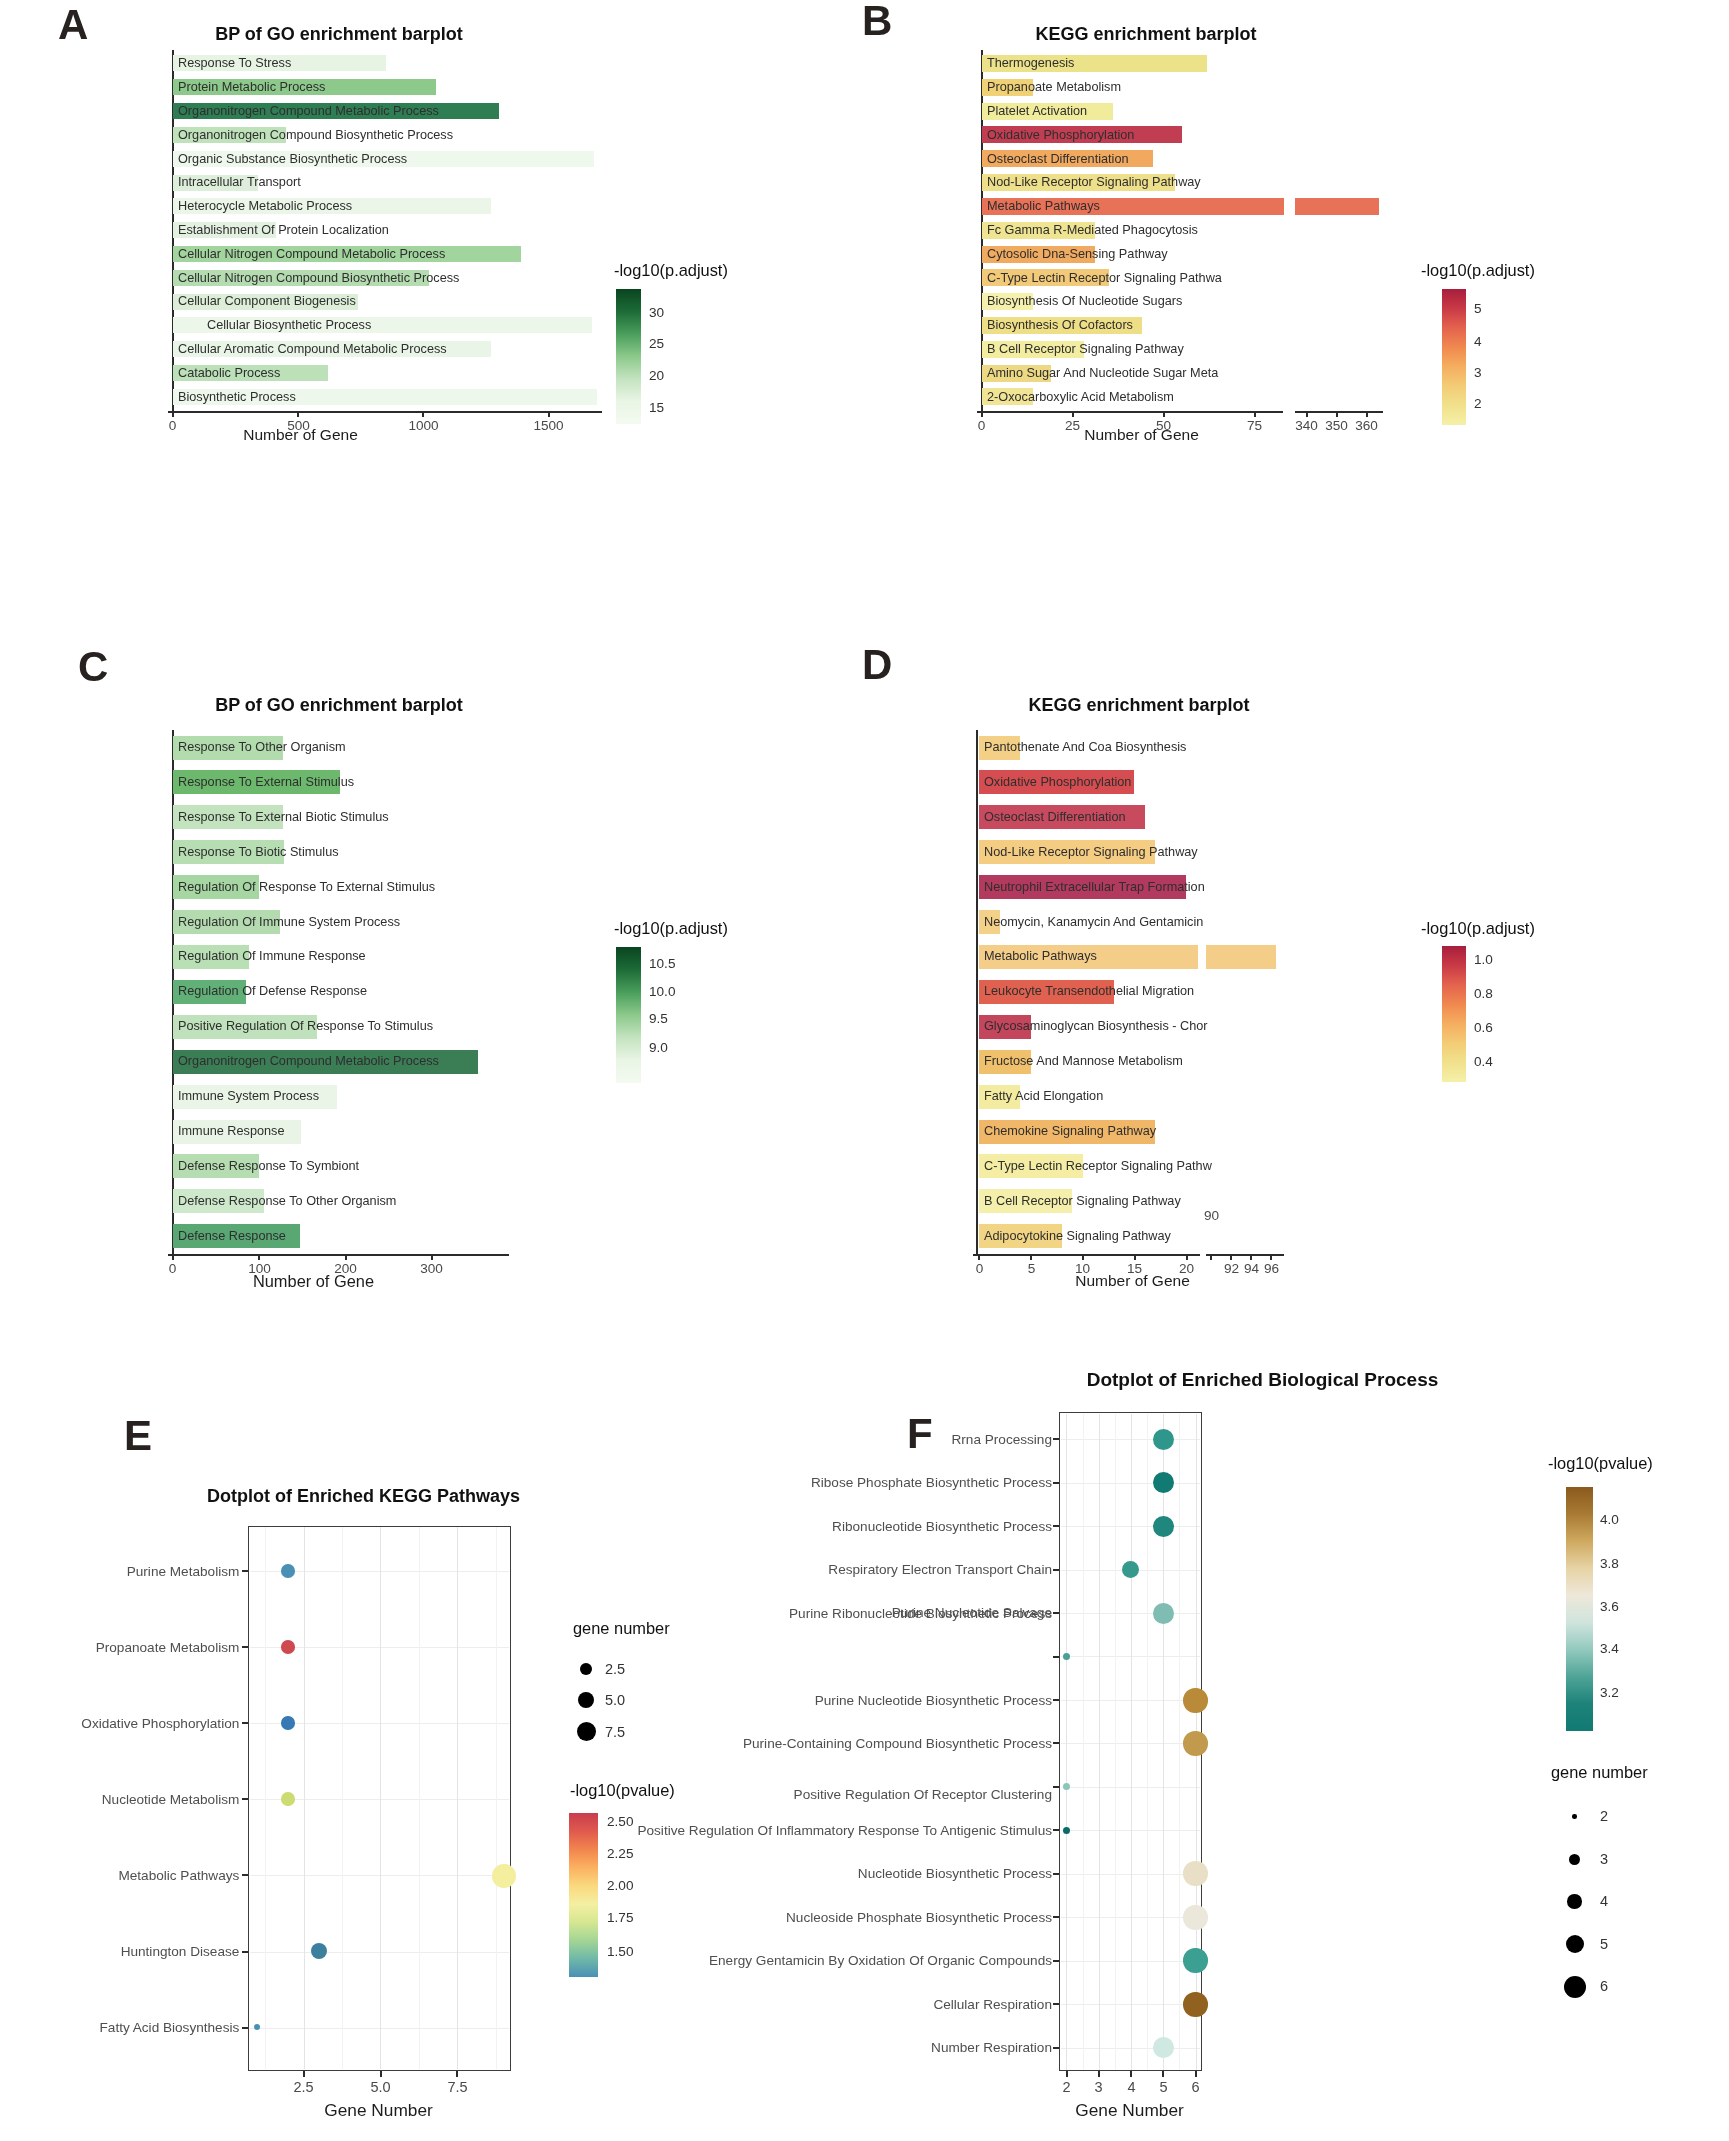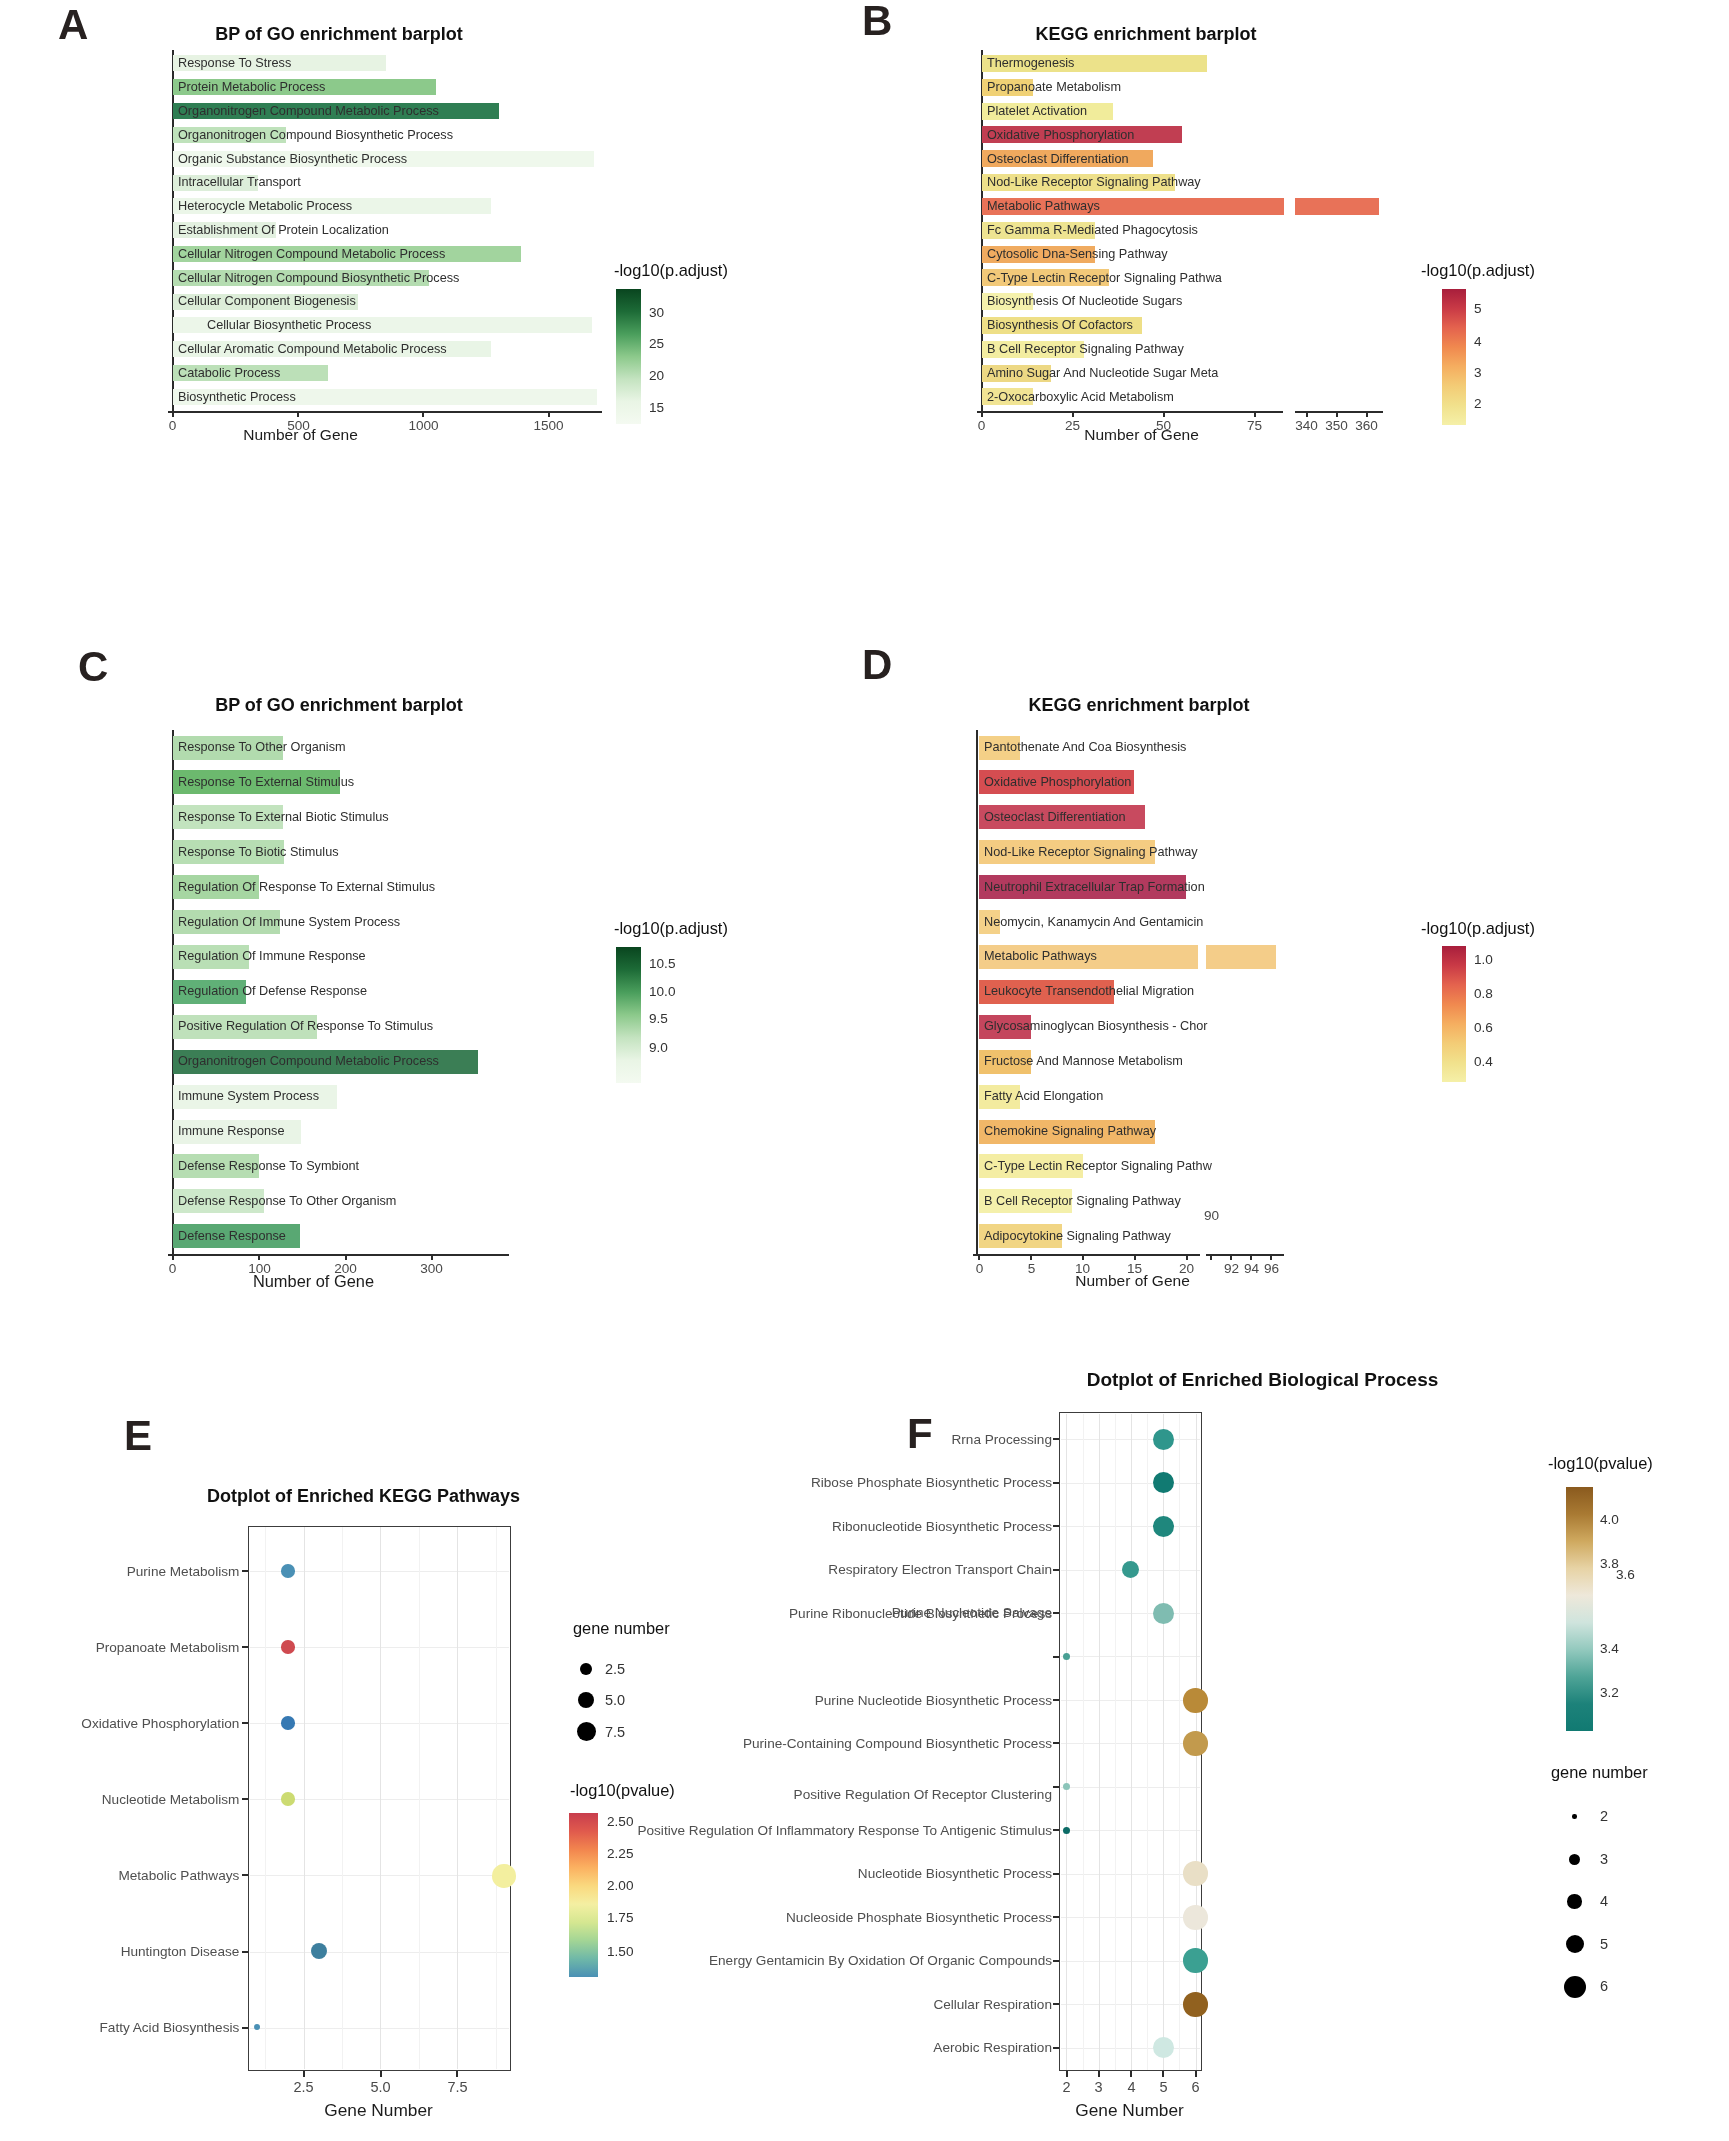--- a/index.html
+++ b/index.html
@@ -349,21 +349,21 @@
     <div class="gridh" style="left: 1061px; top: 1917px; width: 139px;"></div>
     <div class="ylab" style="left: 625px; top: 1911px; width: 427px;">Nucleoside Phosphate Biosynthetic Process</div>
     <div class="tickmh" style="left: 1053px; top: 1916px;"></div>
     <div class="gridh" style="left: 1061px; top: 1961px; width: 139px;"></div>
     <div class="ylab" style="left: 625px; top: 1954px; width: 427px;">Energy Gentamicin By Oxidation Of Organic Compounds</div>
     <div class="tickmh" style="left: 1053px; top: 1960px;"></div>
     <div class="gridh" style="left: 1061px; top: 2004px; width: 139px;"></div>
     <div class="ylab" style="left: 625px; top: 1998px; width: 427px;">Cellular Respiration</div>
     <div class="tickmh" style="left: 1053px; top: 2003px;"></div>
     <div class="gridh" style="left: 1061px; top: 2048px; width: 139px;"></div>
-    <div class="ylab" style="left: 625px; top: 2041px; width: 427px;">Aerobic Respiration</div>
+    <div class="ylab" style="left: 625px; top: 2041px; width: 427px;">Number Respiration</div>
     <div class="tickmh" style="left: 1053px; top: 2047px;"></div>
     <div class="gridv" style="left: 1066px; top: 1414px; height: 656px;"></div>
     <div class="tickm" style="left: 1066px; top: 2071px;"></div>
     <div class="ticklab" style="left: 1041px; top: 2080px; font-size: 14.5px;">2</div>
     <div class="gridv" style="left: 1099px; top: 1414px; height: 656px;"></div>
     <div class="tickm" style="left: 1098px; top: 2071px;"></div>
     <div class="ticklab" style="left: 1073px; top: 2080px; font-size: 14.5px;">3</div>
     <div class="gridv" style="left: 1131px; top: 1414px; height: 656px;"></div>
     <div class="tickm" style="left: 1130px; top: 2071px;"></div>
     <div class="ticklab" style="left: 1106px; top: 2080px; font-size: 14.5px;">4</div>
@@ -398,17 +398,17 @@
     <div class="legtick" style="left: 1600px; top: 1852px; font-size: 14.5px;">3</div>
     <div class="dot" style="left: 1567px; top: 1894px; width: 14.5px; height: 14.5px; background: rgb(0, 0, 0);"></div>
     <div class="legtick" style="left: 1600px; top: 1894px; font-size: 14.5px;">4</div>
     <div class="dot" style="left: 1566px; top: 1935px; width: 18px; height: 18px; background: rgb(0, 0, 0);"></div>
     <div class="legtick" style="left: 1600px; top: 1937px; font-size: 14.5px;">5</div>
     <div class="dot" style="left: 1564px; top: 1976px; width: 22px; height: 22px; background: rgb(0, 0, 0);"></div>
     <div class="legtick" style="left: 1600px; top: 1979px; font-size: 14.5px;">6</div>
     <div class="cbar" style="left: 1566px; top: 1487px; width: 27px; height: 244px; background: linear-gradient(rgb(138, 90, 30), rgb(169, 122, 51), rgb(207, 169, 95), rgb(231, 211, 165), rgb(238, 232, 218), rgb(207, 228, 221), rgb(147, 201, 190), rgb(79, 164, 151), rgb(29, 130, 122), rgb(17, 122, 114));"></div>
     <div class="legtick" style="left: 1600px; top: 1513px;">4.0</div>
     <div class="legtick" style="left: 1600px; top: 1557px;">3.8</div>
-    <div class="legtick" style="left: 1600px; top: 1568px; margin-left: 16px;">3.6</div>
+    <div class="legtick" style="left: 1600px; top: 1600px;">3.6</div>
     <div class="legtick" style="left: 1600px; top: 1642px;">3.4</div>
     <div class="legtick" style="left: 1600px; top: 1686px;">3.2</div>
   </main>
 
 
 </body></html>

